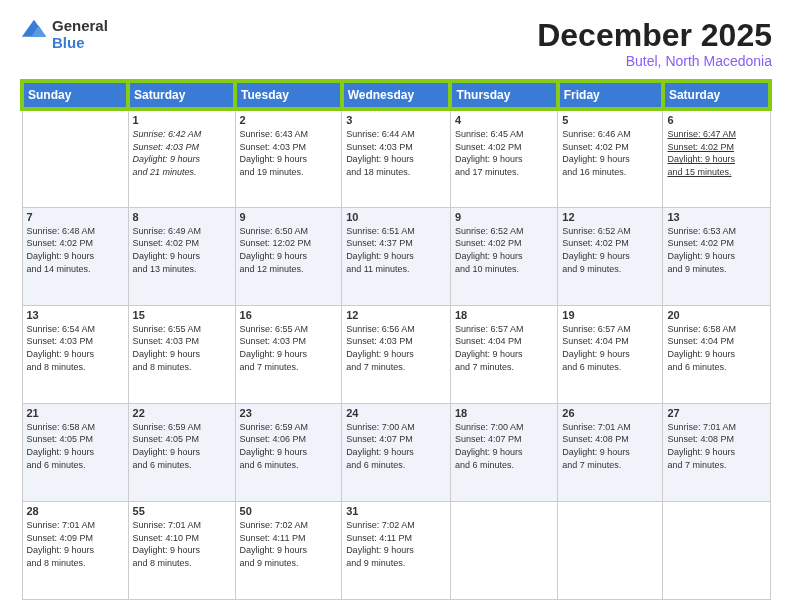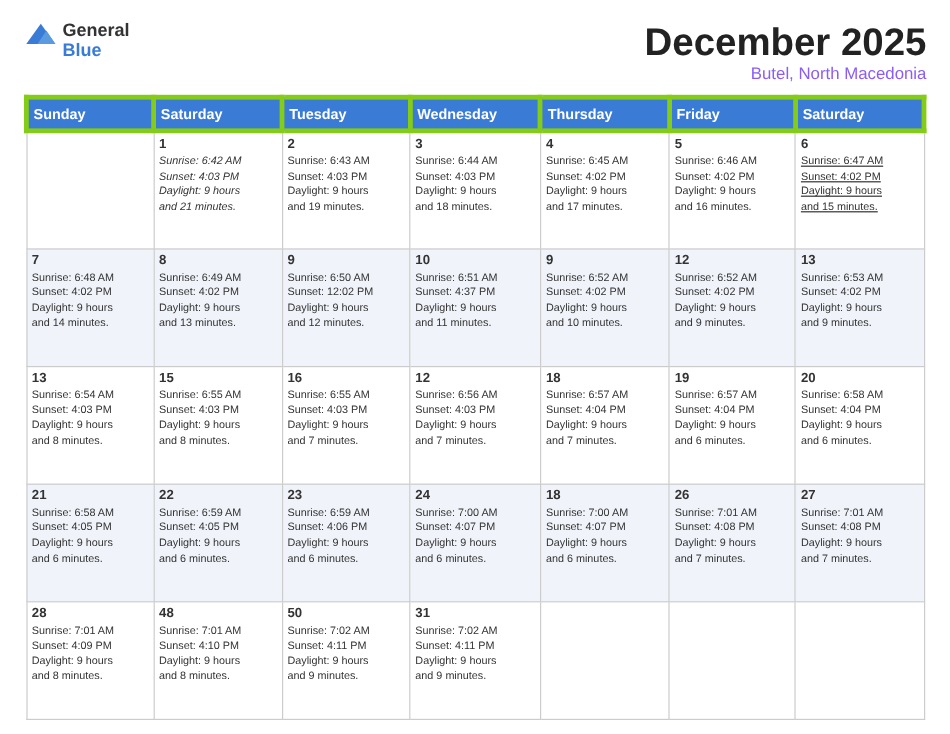--- a/index.html
+++ b/index.html
@@ -338,21 +338,21 @@
         </tr>
         <tr class="alt-row2">
           <td>
             <span class="day-num">28</span>
             <div class="day-info" style="white-space: pre-line;">Sunrise: 7:01 AM
 Sunset: 4:09 PM
 Daylight: 9 hours
 and 8 minutes.</div>
           </td>
           <td>
-            <span class="day-num">48</span>
+            <span class="day-num">55</span>
             <div class="day-info" style="white-space: pre-line;">Sunrise: 7:01 AM
 Sunset: 4:10 PM
 Daylight: 9 hours
 and 8 minutes.</div>
           </td>
           <td>
             <span class="day-num">50</span>
             <div class="day-info" style="white-space: pre-line;">Sunrise: 7:02 AM
 Sunset: 4:11 PM
 Daylight: 9 hours

